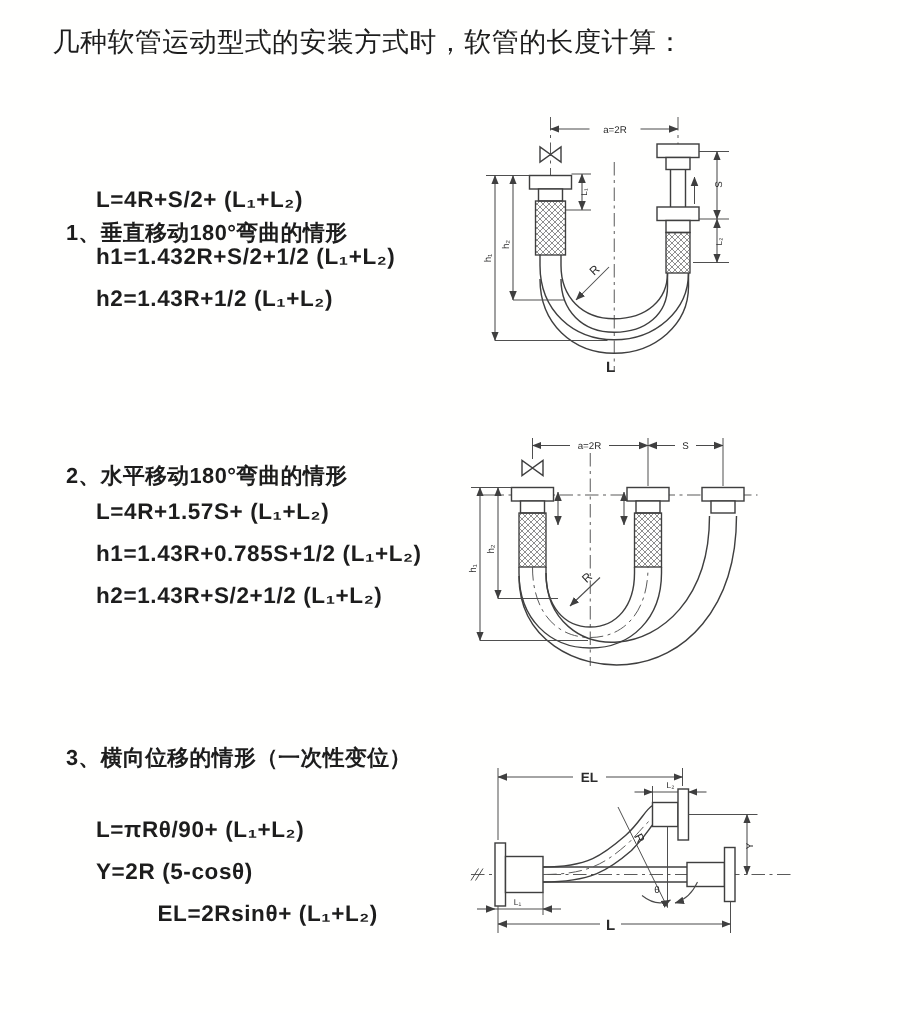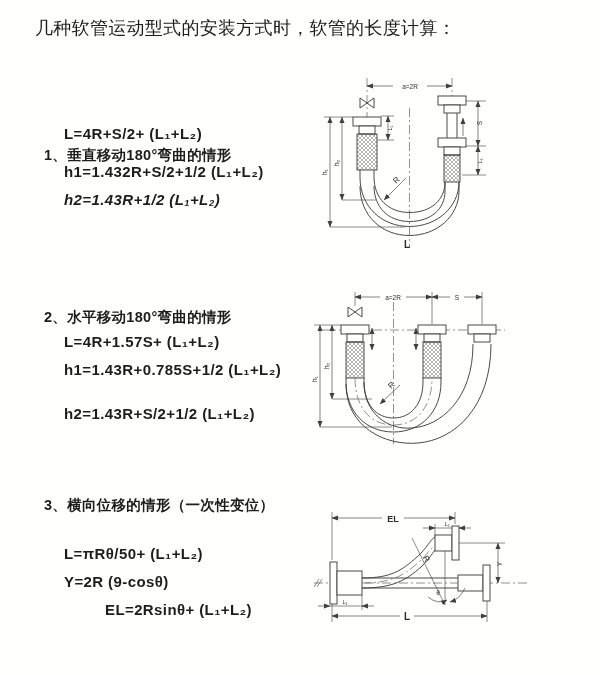--- a/index.html
+++ b/index.html
@@ -25,30 +25,30 @@
   .lblbig{font-size:10px;font-weight:bold;}
 </style>
 </head>
 <body>
 
 <div class="tline title" style="left:35px;top:16px;">几种软管运动型式的安装方式时，软管的长度计算：</div>
 
 <div class="tline heading" style="left:44px;top:109px;margin-top:37px;">1、垂直移动180°弯曲的情形</div>
 <div class="tline formula" style="left:64px;top:125px;">L=4R+S/2+ (L₁+L₂)</div>
 <div class="tline formula" style="left:64px;top:163px;">h1=1.432R+S/2+1/2 (L₁+L₂)</div>
-<div class="tline formula" style="left:64px;top:191px;font-style:italic;">h2=1.43R+1/2 (L₁+L₂)</div>
+<div class="tline formula" style="left:64px;top:191px;">h2=1.43R+1/2 (L₁+L₂)</div>
 
 <div class="tline heading" style="left:44px;top:308px;">2、水平移动180°弯曲的情形</div>
 <div class="tline formula" style="left:64px;top:333px;text-align:center;">L=4R+1.57S+ (L₁+L₂)</div>
 <div class="tline formula" style="left:64px;top:361px;">h1=1.43R+0.785S+1/2 (L₁+L₂)</div>
-<div class="tline formula" style="left:64px;top:405px;">h2=1.43R+S/2+1/2 (L₁+L₂)</div>
+<div class="tline formula" style="left:64px;top:389px;">h2=1.43R+S/2+1/2 (L₁+L₂)</div>
 
 <div class="tline heading" style="left:44px;top:496px;">3、横向位移的情形（一次性变位）</div>
-<div class="tline formula" style="left:64px;top:545px;">L=πRθ/50+ (L₁+L₂)</div>
-<div class="tline formula" style="left:64px;top:573px;">Y=2R (9-cosθ)</div>
+<div class="tline formula" style="left:64px;top:545px;">L=πRθ/90+ (L₁+L₂)</div>
+<div class="tline formula" style="left:64px;top:573px;">Y=2R (5-cosθ)</div>
 <div class="tline formula" style="left:64px;top:601px;margin-left:41px;">EL=2Rsinθ+ (L₁+L₂)</div>
 
 <svg style="left:300px;top:70px;" width="290" height="195" viewBox="0 0 290 195">
   <defs>
     <marker id="ah" viewBox="0 0 10 10" refX="9.5" refY="5" markerWidth="9" markerHeight="9" orient="auto-start-reverse" markerUnits="strokeWidth">
       <path d="M0,1 L10,5 L0,9 Z" fill="#3f3f3f"></path>
     </marker>
     <pattern id="braid" width="4" height="4" patternUnits="userSpaceOnUse">
       <path d="M0,4 L4,0 M0,0 L4,4" stroke="#6a6a6a" stroke-width="0.5"></path>
     </pattern>

